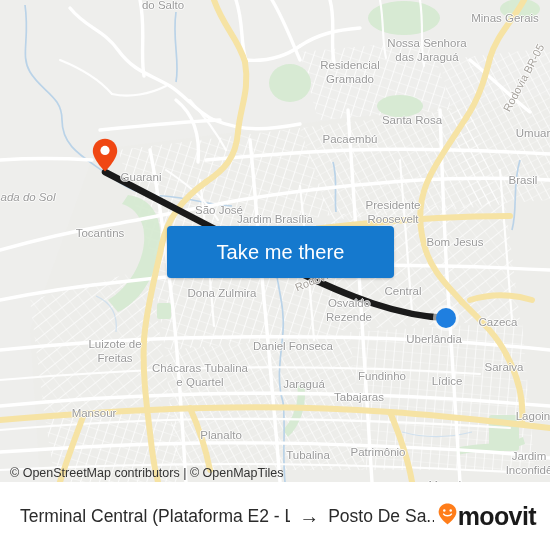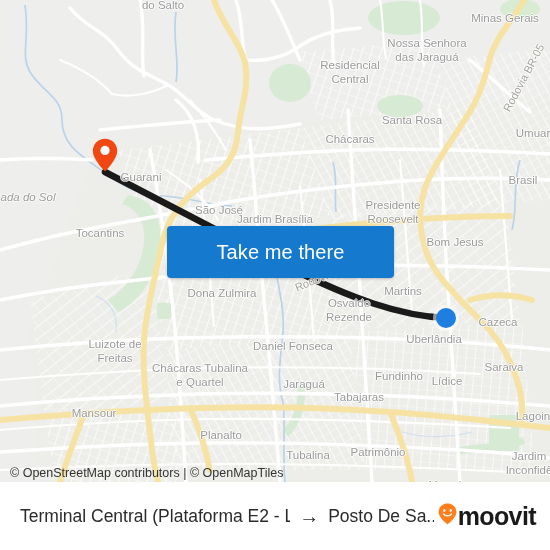--- a/index.html
+++ b/index.html
@@ -294,46 +294,46 @@
 
       <path d="M105 172 C150 196 220 232 290 268 C350 298 400 316 446 318" fill="none" stroke="#1a1a1a" stroke-width="6.5" stroke-linecap="round"></path>
     </svg>
 
     <div id="map-labels">
         <div class="map-label" style="left: 163px; top: 6px;">do Salto</div>
         <div class="map-label" style="left: 505px; top: 19px;">Minas Gerais</div>
         <div class="map-label two-line" style="left: 427px; top: 51px;">Nossa Senhora
 das Jaraguá</div>
         <div class="map-label two-line" style="left: 350px; top: 73px;">Residencial
-Central</div>
+Gramado</div>
         <div class="map-label" style="left: 412px; top: 121px;">Santa Rosa</div>
         <div class="map-label" style="left: 533px; top: 134px;">Umuar</div>
-        <div class="map-label" style="left: 350px; top: 140px;">Chácaras</div>
+        <div class="map-label" style="left: 350px; top: 140px;">Pacaembú</div>
         <div class="map-label" style="left: 141px; top: 178px;">Guarani</div>
         <div class="map-label" style="left: 523px; top: 181px;">Brasil</div>
         <div class="map-label two-line" style="left: 393px; top: 213px;">Presidente
 Roosevelt</div>
         <div class="map-label" style="left: 219px; top: 211px;">São José</div>
         <div class="map-label" style="left: 28px; top: 198px; font-style: italic;">ada do Sol</div>
         <div class="map-label" style="left: 275px; top: 220px;">Jardim Brasília</div>
         <div class="map-label" style="left: 100px; top: 234px;">Tocantins</div>
         <div class="map-label" style="left: 455px; top: 243px;">Bom Jesus</div>
-        <div class="map-label" style="left: 403px; top: 292px;">Martins</div>
+        <div class="map-label" style="left: 403px; top: 292px;">Central</div>
         <div class="map-label" style="left: 222px; top: 294px;">Dona Zulmira</div>
         <div class="map-label two-line" style="left: 349px; top: 311px;">Osvaldo
 Rezende</div>
         <div class="map-label" style="left: 498px; top: 323px;">Cazeca</div>
         <div class="map-label" style="left: 434px; top: 340px;">Uberlândia</div>
         <div class="map-label" style="left: 293px; top: 347px;">Daniel Fonseca</div>
         <div class="map-label two-line" style="left: 115px; top: 352px;">Luizote de
 Freitas</div>
         <div class="map-label" style="left: 504px; top: 368px;">Saraiva</div>
         <div class="map-label two-line" style="left: 200px; top: 376px;">Chácaras Tubalina
 e Quartel</div>
-        <div class="map-label" style="left: 399px; top: 377px;">Fundinho</div>
+        <div class="map-label" style="left: 382px; top: 377px;">Fundinho</div>
         <div class="map-label" style="left: 447px; top: 382px;">Lídice</div>
         <div class="map-label" style="left: 304px; top: 385px;">Jaraguá</div>
         <div class="map-label" style="left: 359px; top: 398px;">Tabajaras</div>
         <div class="map-label" style="left: 94px; top: 414px;">Mansour</div>
         <div class="map-label" style="left: 533px; top: 417px;">Lagoin</div>
         <div class="map-label" style="left: 221px; top: 436px;">Planalto</div>
         <div class="map-label" style="left: 308px; top: 456px;">Tubalina</div>
         <div class="map-label" style="left: 378px; top: 453px;">Patrimônio</div>
         <div class="map-label two-line" style="left: 529px; top: 464px;">Jardim
 Inconfidê</div>

